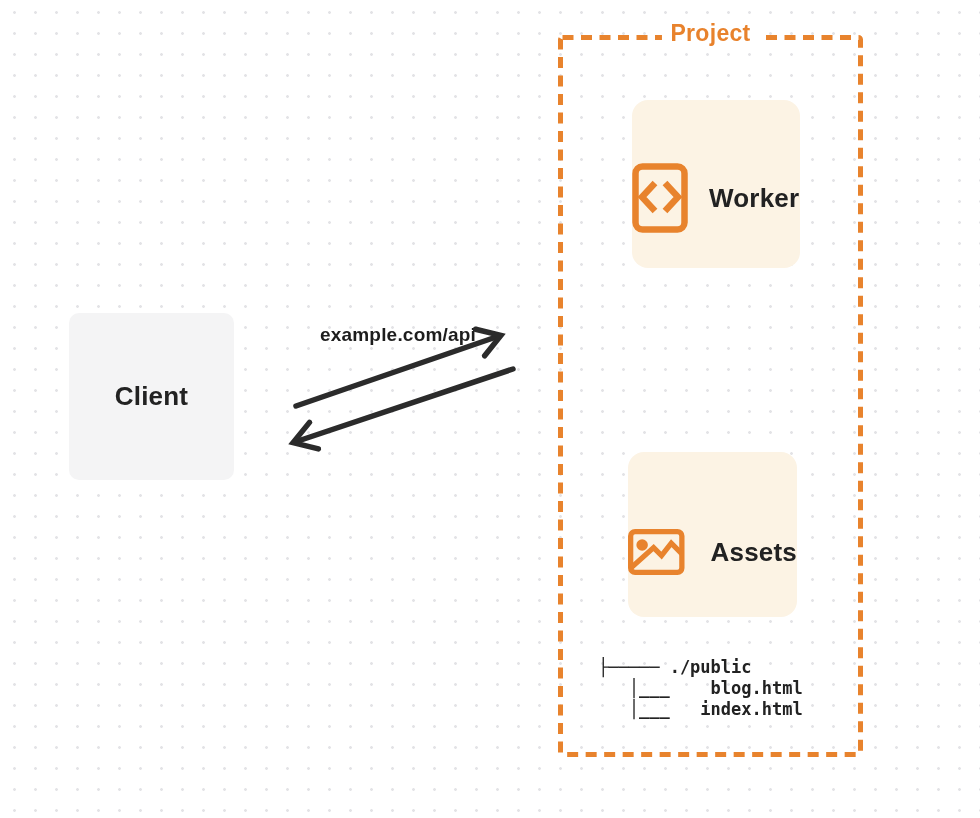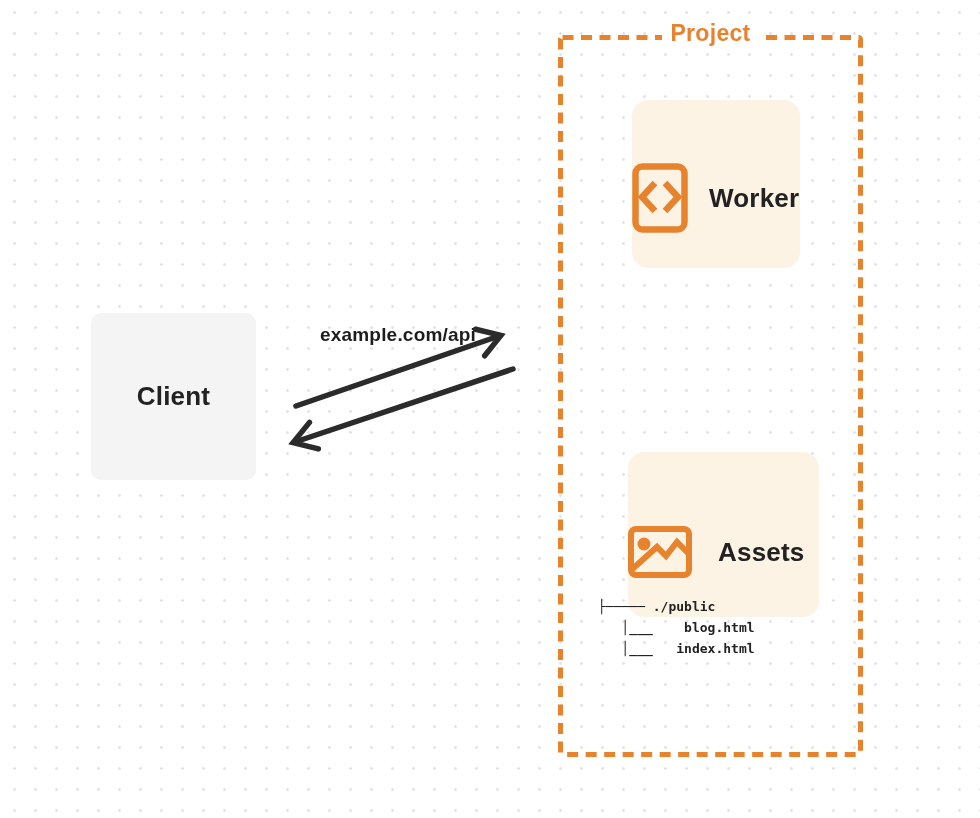--- a/index.html
+++ b/index.html
@@ -4,21 +4,21 @@
 <style>
   html,body{margin:0;padding:0;background:#ffffff;}
   .stage{
     position:relative;width:980px;height:818px;overflow:hidden;
     background-color:#ffffff;
     background-image:radial-gradient(circle,#E3E3E6 1.3px,rgba(255,255,255,0) 1.5px);
     background-size:21px 21px;background-position:4px 2px;
     font-family:"Liberation Sans",sans-serif;color:#222222;
   }
   .client-node{
-    position:absolute;left:91px;top:313px;width:165px;height:167px;
+    position:absolute;left:69px;top:313px;width:165px;height:167px;
     background:#F4F4F5;border-radius:10px;
     display:flex;align-items:center;justify-content:center;
   }
   .node-label{font-size:26px;font-weight:bold;color:#222222;letter-spacing:.2px;}
   .request-label{
     position:absolute;left:298px;top:288px;width:200px;text-align:center;
     font-size:19px;font-weight:bold;color:#1d1d1d;letter-spacing:.2px;margin-top:36px;
   }
   .arrows{position:absolute;left:0;top:0;pointer-events:none;}
   .project-box{position:absolute;left:558px;top:35px;width:305px;height:722px;}
@@ -26,26 +26,26 @@
   .project-label{
     position:absolute;top:-15px;left:50%;transform:translateX(-50%);
     background:#ffffff;padding:0 9px;
     font-size:23px;font-weight:bold;color:#E8822C;letter-spacing:.3px;white-space:nowrap;
   }
   .card{
     position:absolute;background:#FCF3E4;border-radius:16px;
     display:flex;flex-direction:row;align-items:center;justify-content:flex-start;
   }
   .worker-card{left:632px;top:100px;width:168px;height:168px;padding-top:27px;gap:21px;box-sizing:border-box;}
-  .assets-card{left:628px;top:452px;width:191px;height:165px;padding-top:34px;gap:26px;box-sizing:border-box;}
+  .assets-card{left:628px;top:452px;width:169px;height:165px;padding-top:34px;gap:26px;box-sizing:border-box;}
   .card .node-label{line-height:30px;}
   .file-tree{
-    position:absolute;left:598px;top:596px;
+    position:absolute;left:598px;top:657px;
     font-family:"DejaVu Sans Mono","Liberation Mono",monospace;
-    font-size:13px;line-height:21px;font-weight:bold;color:#222222;
+    font-size:17px;line-height:21px;font-weight:bold;color:#222222;
   }
   .tree-line{white-space:pre;}
 </style>
 </head>
 <body>
 
 <div class="stage">
 
   <div class="client-node">
     <span class="node-label">Client</span>

